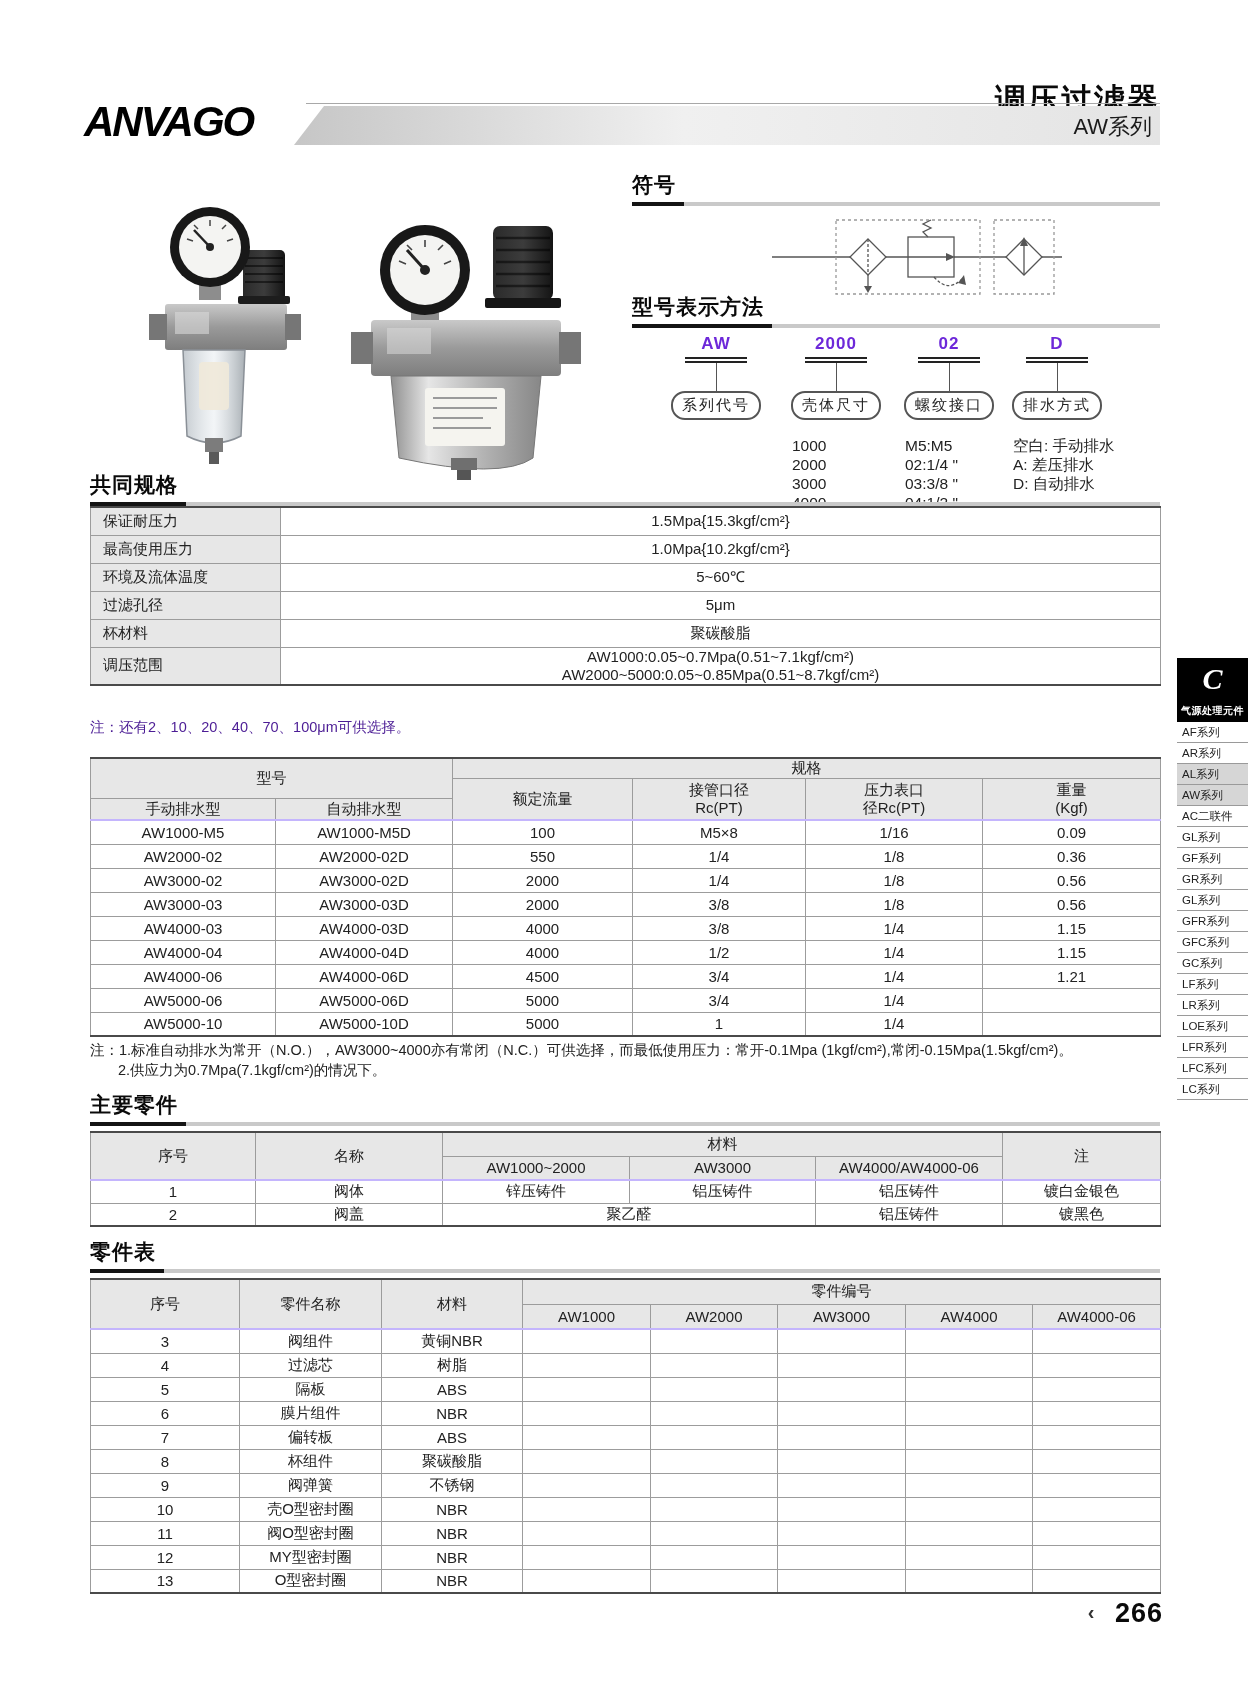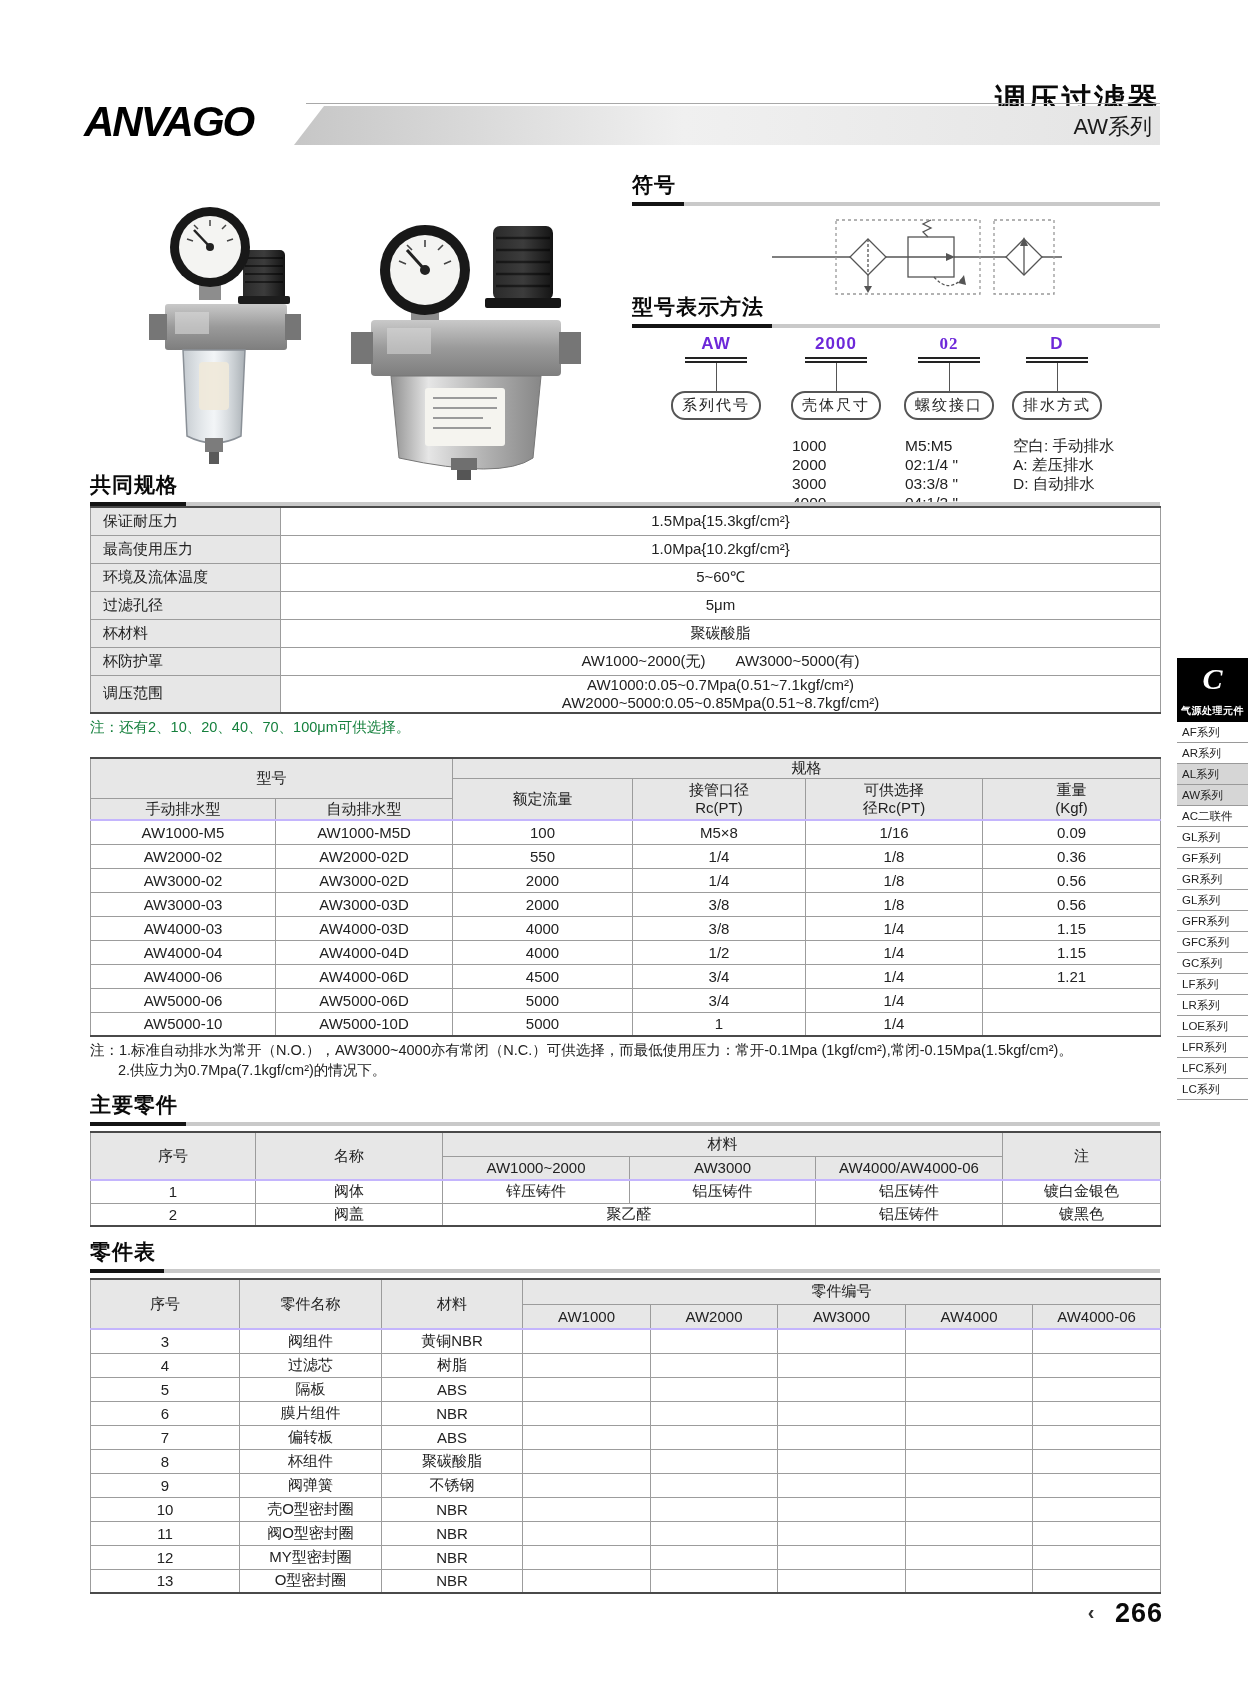--- a/index.html
+++ b/index.html
@@ -45,21 +45,21 @@
   th,td{border:1px solid #9c9c9c;font-weight:normal;font-size:15px;text-align:center;
     vertical-align:middle;color:#222;overflow:hidden;}
   th{background:#e7e7e7;color:#222;}
   table{border-top:2px solid #4a4a4a;border-bottom:2px solid #4a4a4a;}
   thead{border-bottom:2px solid #c4b5fd;}
 
   #specs-table{left:90px;top:506px;width:1070px;border-radius:31px;}
   #specs-table td{height:28px;}
   #specs-table td.lbl{background:#e7e7e7;text-align:left;padding-left:12px;}
   #specs-table td.val{white-space:pre-line;line-height:18px;}
-  #specs-note{position:absolute;left:90px;top:718px;font-size:14.5px;color:#15803d;}
+  #specs-note{position:absolute;left:90px;top:718px;font-size:14.5px;color:#4c1d95;}
 
   #model-table{left:90px;top:757px;width:1070px;}
   #model-table thead tr:nth-child(1){height:20px;}
   #model-table thead tr:nth-child(2){height:20px;}
   #model-table thead tr:nth-child(3){height:22px;}
   #model-table th{white-space:pre-line;line-height:18px;}
   #model-table tbody td{height:24px;}
   #model-notes{position:absolute;left:90px;top:1040px;width:1075px;font-size:14.5px;
     line-height:20px;color:#222;}
   #model-notes .indent{padding-left:28px;}
@@ -197,21 +197,21 @@
   <div id="model-code">
       <div class="mc-col" style="left: -6px;"><div class="mc-code">AW</div><div class="dul"></div><div class="conn"></div><span class="pill">系列代号</span></div>
       <div class="mc-col" style="left: 114px;"><div class="mc-code">2000</div><div class="dul"></div><div class="conn"></div><span class="pill">壳体尺寸</span></div>
       <div class="mc-opts" style="left: 160px;">
         <div class="opt">1000</div>
         <div class="opt">2000</div>
         <div class="opt">3000</div>
         <div class="opt">4000</div>
         <div class="opt">5000</div>
       </div>
-      <div class="mc-col" style="left: 227px; font-family: Liberation Serif, serif;"><div class="mc-code">02</div><div class="dul"></div><div class="conn"></div><span class="pill">螺纹接口</span></div>
+      <div class="mc-col" style="left: 227px;"><div class="mc-code">02</div><div class="dul"></div><div class="conn"></div><span class="pill">螺纹接口</span></div>
       <div class="mc-opts" style="left: 273px;">
         <div class="opt">M5:M5</div>
         <div class="opt">02:1/4 "</div>
         <div class="opt">03:3/8 "</div>
         <div class="opt">04:1/2 "</div>
         <div class="opt">06:3/4 "</div>
         <div class="opt">10:1 "</div>
       </div>
       <div class="mc-col" style="left: 335px;"><div class="mc-code">D</div><div class="dul"></div><div class="conn"></div><span class="pill">排水方式</span></div>
       <div class="mc-opts" style="left: 381px;">
@@ -244,24 +244,20 @@
         </tr>
         <tr>
           <td class="lbl">过滤孔径</td>
           <td class="val">5μm</td>
         </tr>
         <tr>
           <td class="lbl">杯材料</td>
           <td class="val">聚碳酸脂</td>
         </tr>
         <tr>
-          <td class="lbl">杯防护罩</td>
-          <td class="val">AW1000~2000(无)　　AW3000~5000(有)</td>
-        </tr>
-        <tr>
           <td class="lbl">调压范围</td>
           <td class="val">AW1000:0.05~0.7Mpa(0.51~7.1kgf/cm²)
 AW2000~5000:0.05~0.85Mpa(0.51~8.7kgf/cm²)</td>
         </tr>
       </tbody>
     </table>
   <div id="specs-note">注：还有2、10、20、40、70、100μm可供选择。</div>
 
   <table id="model-table">
       <colgroup>
@@ -274,21 +270,21 @@
       </colgroup>
       <thead>
         <tr>
           <th class="group" colspan="2" rowspan="2">型号</th>
           <th class="group" colspan="4">规格</th>
         </tr>
         <tr>
           <th class="sub" rowspan="2">额定流量</th>
           <th class="sub" rowspan="2">接管口径
 Rc(PT)</th>
-          <th class="sub" rowspan="2">可供选择
+          <th class="sub" rowspan="2">压力表口
 径Rc(PT)</th>
           <th class="sub" rowspan="2">重量
 (Kgf)</th>
         </tr>
         <tr>
           <th class="sub">手动排水型</th>
           <th class="sub">自动排水型</th>
         </tr>
       </thead>
       <tbody>

